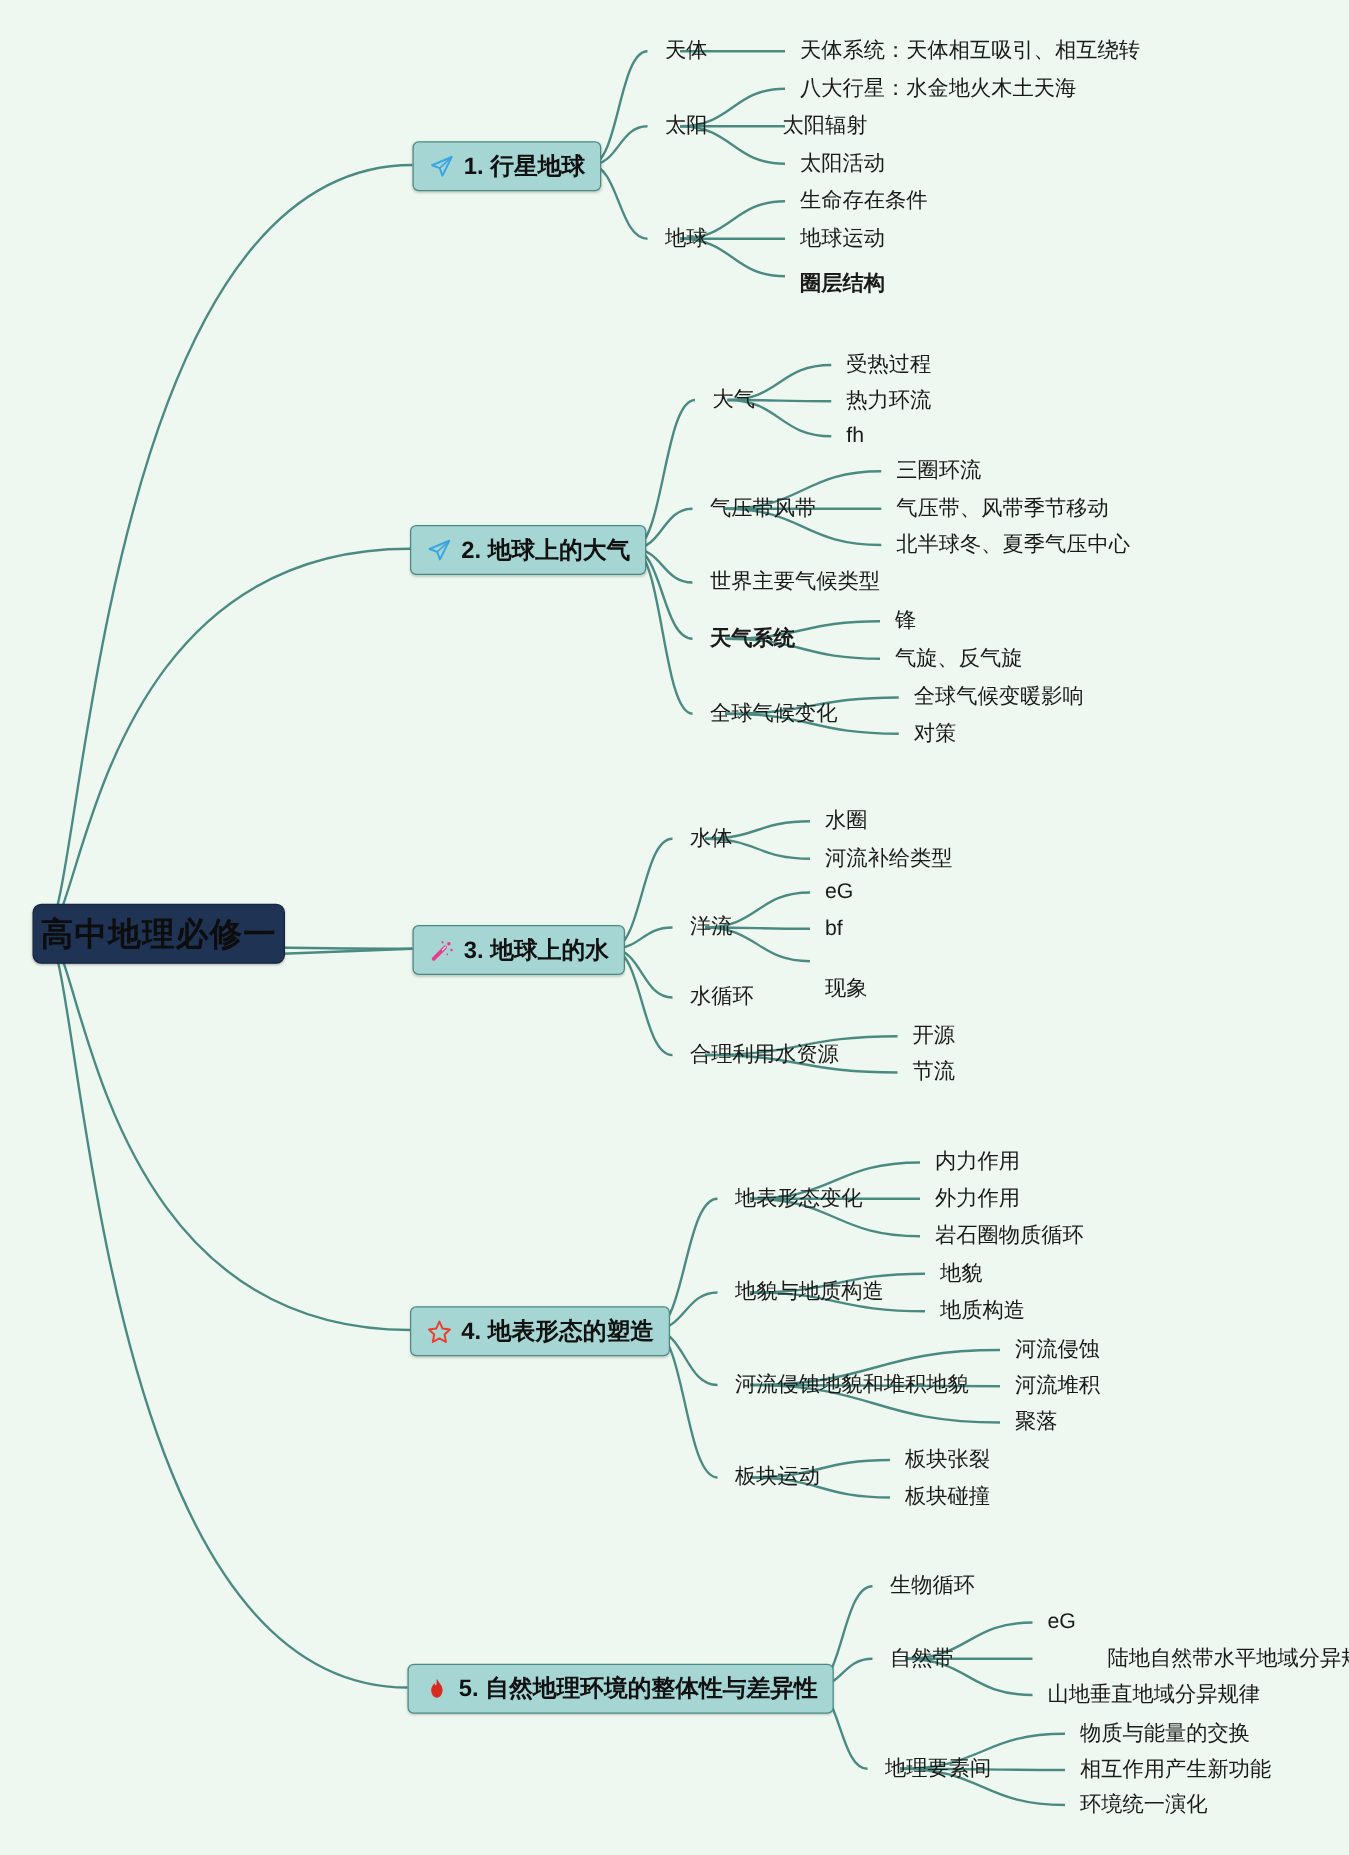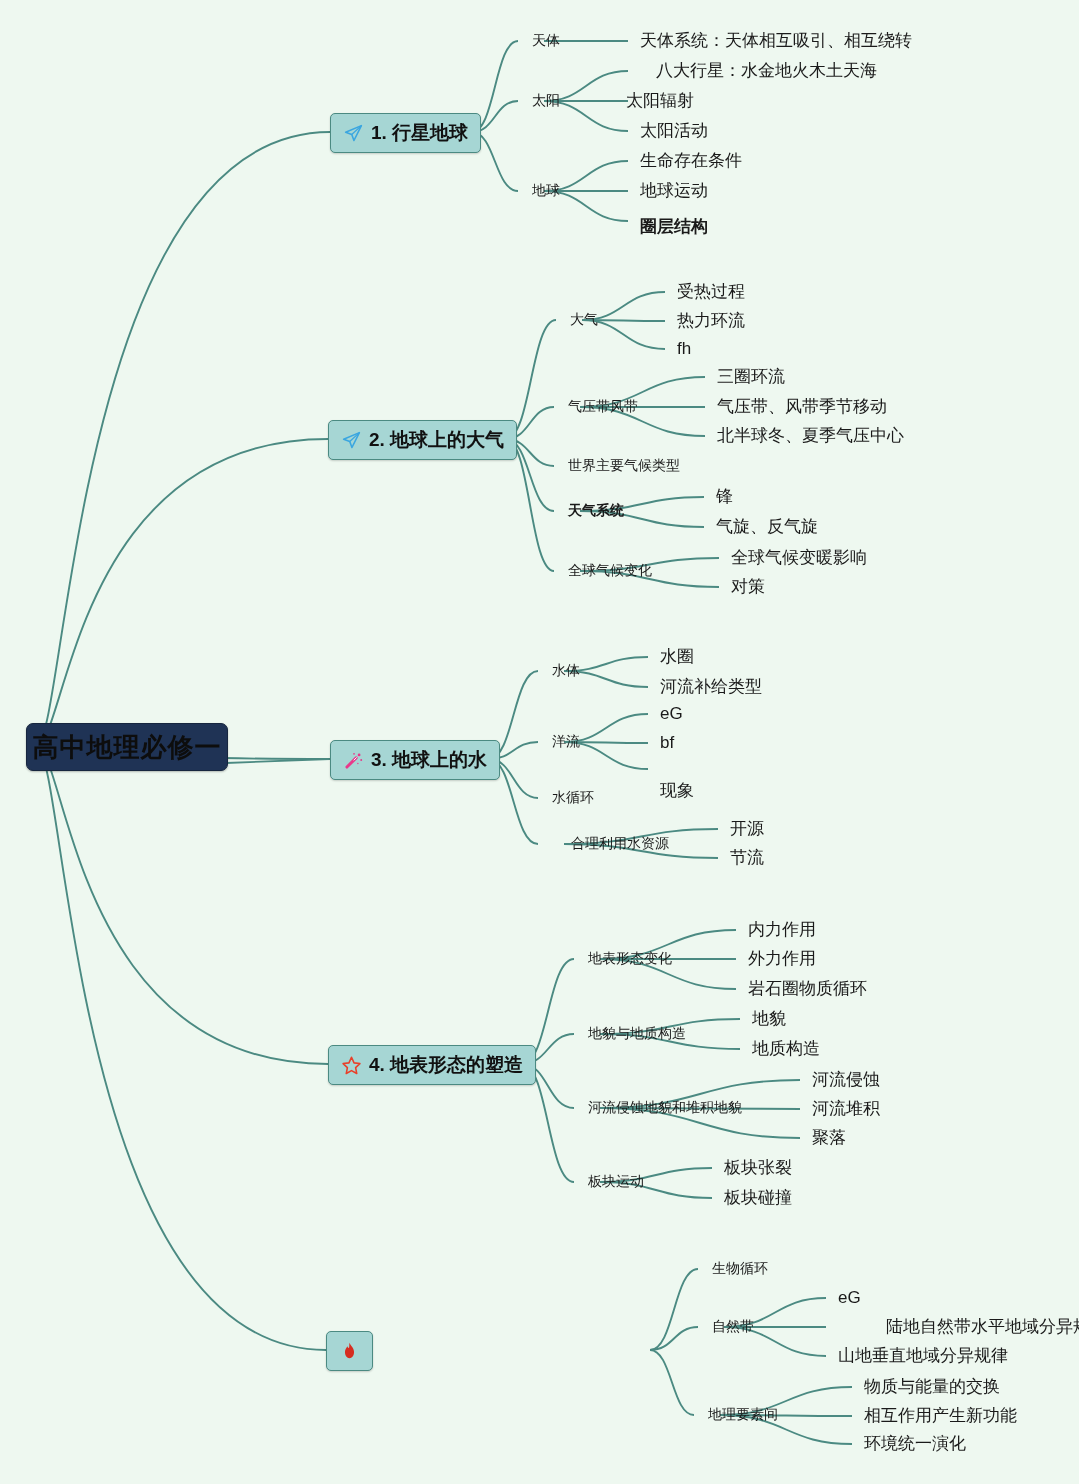--- a/index.html
+++ b/index.html
@@ -21,21 +21,21 @@
     position:absolute;background:#a6d6d4;border:1.4px solid #4b8a82;
     border-radius:5px;color:#111;font-size:19px;font-weight:600;
     display:flex;align-items:center;gap:7px;padding:0 12px;
     height:38px;box-shadow:0 1px 2px rgba(0,0,0,.18);white-space:nowrap;
   }
   .branch-box .ic{display:inline-flex;align-items:center;line-height:0;}
   .leaf{
     position:absolute;color:#1a1a1a;font-size:16.5px;white-space:nowrap;
     transform:translateY(-50%);line-height:1.1;
   }
-  .leaf.lv2{font-size:14px;}
+  .leaf.lv2{font-size:17px;}
   .leaf.lv3{font-size:17px;}
 </style>
 </head>
 <body>
 
 <svg id="map" xmlns="http://www.w3.org/2000/svg">
     <path d="M 38 746 C 68 715.3, 80 132, 330 132" class="edge"></path>
     <path d="M 472 132 C 495 132, 495 41, 518 41" class="edge"></path>
     <path d="M 544 41 C 586 41, 586 41, 628 41" class="edge"></path>
     <path d="M 472 132 C 495 132, 495 101, 518 101" class="edge"></path>
@@ -110,21 +110,21 @@
         <svg width="21" height="21" viewBox="0 0 24 24">
           <path d="M21 3 L3 10.5 L10 13.2 L12.5 20 Z" fill="none" stroke="#3aa6e0" stroke-width="1.8" stroke-linejoin="round"></path>
           <path d="M10 13.2 L21 3" fill="none" stroke="#3aa6e0" stroke-width="1.5"></path>
         </svg>
       </span>
       <span>1. 行星地球</span>
     </div>
     <div class="leaf lv2" style="left: 532px; top: 41px;">天体</div>
     <div class="leaf lv3" style="left: 640px; top: 41px;">天体系统：天体相互吸引、相互绕转</div>
     <div class="leaf lv2" style="left: 532px; top: 101px;">太阳</div>
-    <div class="leaf lv3" style="left: 656px; top: 71px;">八大行星：水金地火木土天海</div>
+    <div class="leaf lv3" style="left: 640px; top: 71px;">八大行星：水金地火木土天海</div>
     <div class="leaf lv3" style="left: 626px; top: 101px;">太阳辐射</div>
     <div class="leaf lv3" style="left: 640px; top: 131px;">太阳活动</div>
     <div class="leaf lv2" style="left: 532px; top: 191px;">地球</div>
     <div class="leaf lv3" style="left: 640px; top: 161px;">生命存在条件</div>
     <div class="leaf lv3" style="left: 640px; top: 191px;">地球运动</div>
     <div class="leaf lv3" style="left: 640px; top: 227px; font-weight: bold;">圈层结构</div>
     <div class="branch-box" style="left: 328px; top: 420px;">
       <span class="ic">
         <svg width="21" height="21" viewBox="0 0 24 24">
           <path d="M21 3 L3 10.5 L10 13.2 L12.5 20 Z" fill="none" stroke="#3aa6e0" stroke-width="1.8" stroke-linejoin="round"></path>
@@ -162,21 +162,21 @@
       <span>3. 地球上的水</span>
     </div>
     <div class="leaf lv2" style="left: 552px; top: 671px;">水体</div>
     <div class="leaf lv3" style="left: 660px; top: 657px;">水圈</div>
     <div class="leaf lv3" style="left: 660px; top: 687px;">河流补给类型</div>
     <div class="leaf lv2" style="left: 552px; top: 742px;">洋流</div>
     <div class="leaf lv3" style="left: 660px; top: 714px;">eG</div>
     <div class="leaf lv3" style="left: 660px; top: 743px;">bf</div>
     <div class="leaf lv3" style="left: 660px; top: 791px;">现象</div>
     <div class="leaf lv2" style="left: 552px; top: 798px;">水循环</div>
-    <div class="leaf lv2" style="left: 552px; top: 844px; margin-left: 19px;">合理利用水资源</div>
+    <div class="leaf lv2" style="left: 552px; top: 844px;">合理利用水资源</div>
     <div class="leaf lv3" style="left: 730px; top: 829px; text-align: right;">开源</div>
     <div class="leaf lv3" style="left: 730px; top: 858px;">节流</div>
     <div class="branch-box" style="left: 328px; top: 1045px;">
       <span class="ic">
         <svg width="21" height="21" viewBox="0 0 24 24">
           <path d="M12 2.6 L14.9 9.0 L21.6 9.8 L16.7 14.4 L18.0 21.2 L12 17.9 L6.0 21.2 L7.3 14.4 L2.4 9.8 L9.1 9.0 Z" fill="none" stroke="#e8402a" stroke-width="1.8" stroke-linejoin="round"></path>
         </svg>
       </span>
       <span>4. 地表形态的塑造</span>
     </div>
@@ -193,20 +193,21 @@
     <div class="leaf lv3" style="left: 812px; top: 1138px;">聚落</div>
     <div class="leaf lv2" style="left: 588px; top: 1182px;">板块运动</div>
     <div class="leaf lv3" style="left: 724px; top: 1168px;">板块张裂</div>
     <div class="leaf lv3" style="left: 724px; top: 1198px;">板块碰撞</div>
     <div class="branch-box" style="left: 326px; top: 1331px;">
       <span class="ic">
         <svg width="21" height="21" viewBox="0 0 24 24">
           <path d="M12 2 C13.4 6.2 17.2 7.4 17.2 12.6 C17.2 16.6 14.9 19.6 12 19.6 C9.1 19.6 6.8 16.6 6.8 12.6 C6.8 9.6 8.6 8.3 9.6 6.1 C10.2 8.2 11.3 8.6 11.6 7.2 C11.9 5.6 11.6 3.7 12 2 Z" fill="#d62d20"></path>
         </svg>
       </span>
+      <span>5. 自然地理环境的整体性与差异性</span>
     </div>
     <div class="leaf lv2" style="left: 712px; top: 1269px;">生物循环</div>
     <div class="leaf lv2" style="left: 712px; top: 1327px;">自然带</div>
     <div class="leaf lv3" style="left: 838px; top: 1298px;">eG</div>
     <div class="leaf lv3" style="left: 886px; top: 1327px;">陆地自然带水平地域分异规律</div>
     <div class="leaf lv3" style="left: 838px; top: 1356px;">山地垂直地域分异规律</div>
     <div class="leaf lv2" style="left: 708px; top: 1415px;">地理要素间</div>
     <div class="leaf lv3" style="left: 864px; top: 1387px;">物质与能量的交换</div>
     <div class="leaf lv3" style="left: 864px; top: 1416px;">相互作用产生新功能</div>
     <div class="leaf lv3" style="left: 864px; top: 1444px;">环境统一演化</div>

